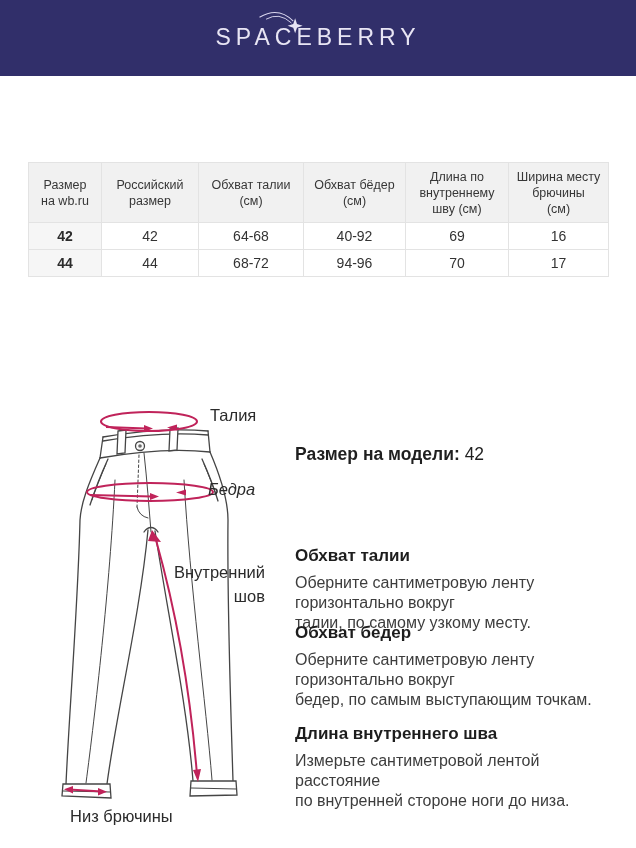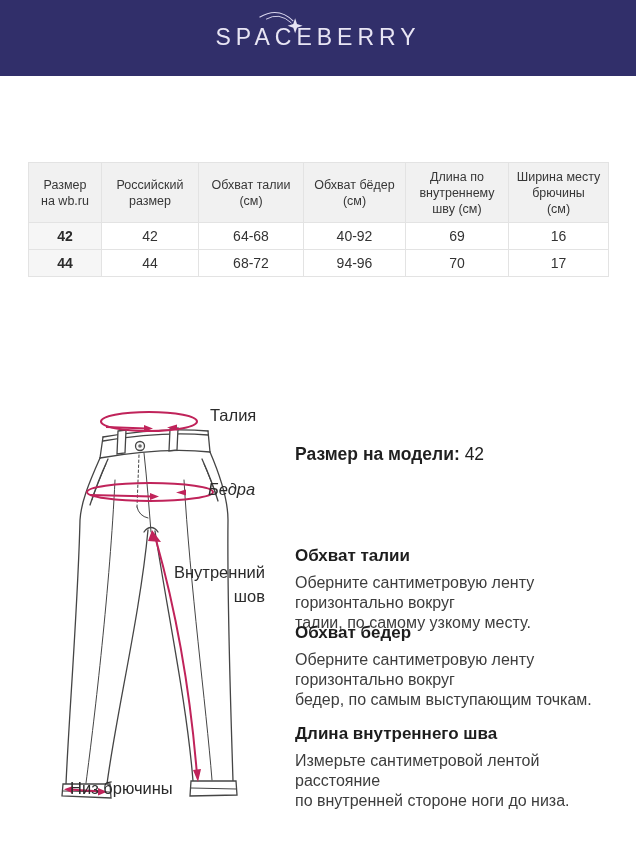--- a/index.html
+++ b/index.html
@@ -82,21 +82,21 @@
     position: absolute;
     font-size: 16.5px;
     color: #2b2b2b;
     font-weight: 400;
     white-space: pre-line;
     line-height: 24px;
   }
   #label-waist  { left: 210px; top: 403px; }
   #label-hips   { left: 208px; top: 477px; font-style: italic; }
   #label-inseam { left: 174px; top: 560px; text-align: right; }
-  #label-hem    { left: 70px;  top: 776px; }
+  #label-hem    { left: 70px;  top: 804px; }
 
   
   .model-info {
     position: absolute;
     left: 295px; top: 444px;
     width: 330px;
   }
   .model-line {
     font-size: 17.5px;
     color: #1f1f1f;

